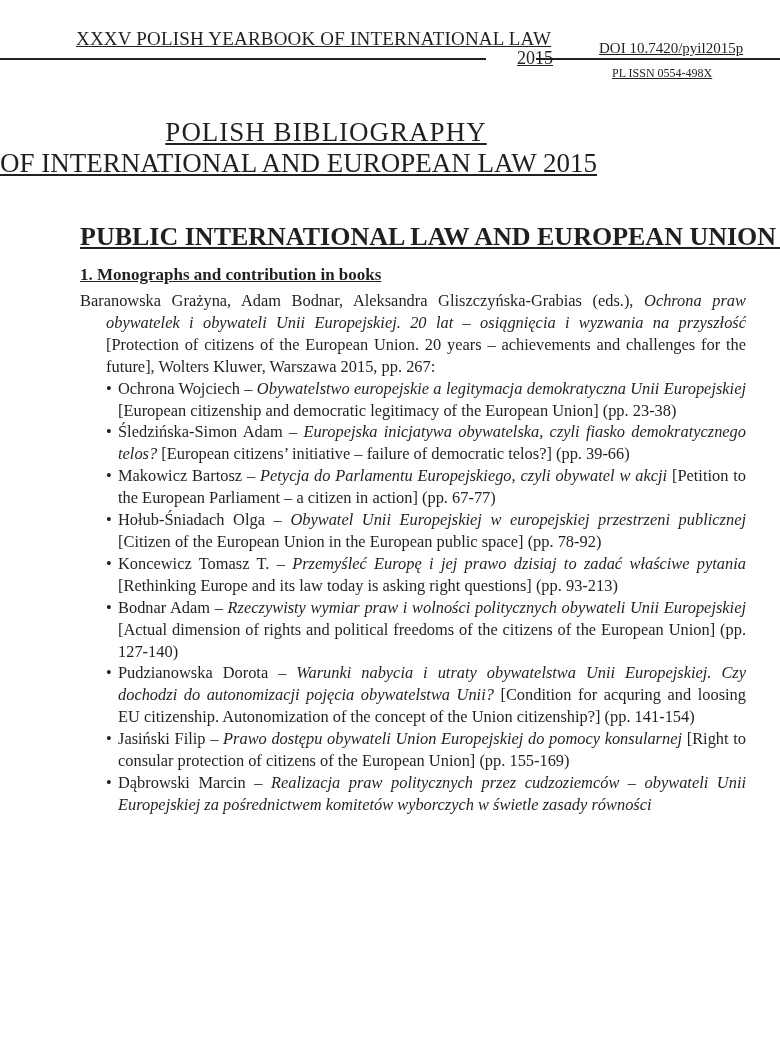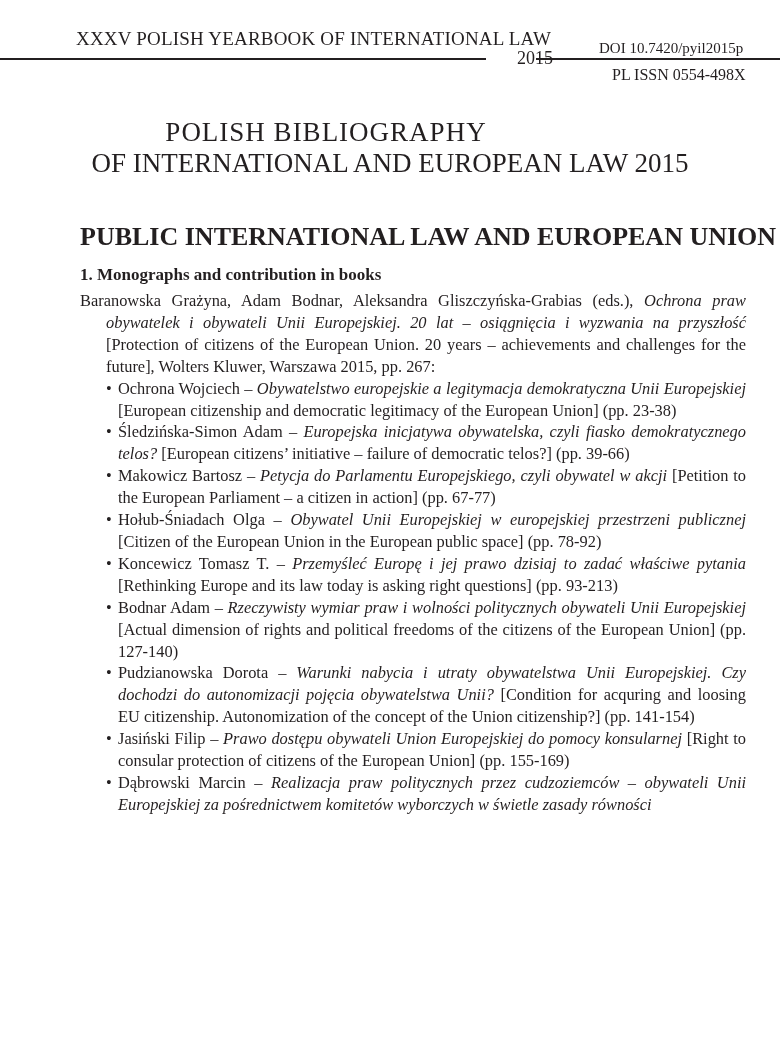--- a/index.html
+++ b/index.html
@@ -1,25 +1,25 @@
 <!DOCTYPE html>
 <html><head>
 <meta charset="utf-8">
 <style>
   html, body { margin: 0; padding: 0; background: #ffffff; }
   body { width: 780px; height: 1061px; position: relative; overflow: hidden;
          font-family: "Liberation Serif", "DejaVu Serif", serif; color: #231f20; }
-  .abs { position: absolute; white-space: nowrap; }
+  .abs { position: absolute; white-space: nowrap; text-decoration: underline; }
   .rule { position: absolute; height: 2px; background: #231f20; }
   .hdr-title { left: 76px; top: 28px; font-size: 19px; letter-spacing: 0.2px; }
   .hdr-year { left: 492px; top: 48px; font-size: 18px; margin-left: 25px; }
   .hdr-doi { left: 570px; top: 40px; font-size: 15px; margin-left: 29px; }
-  .hdr-issn { left: 612px; top: 66px; font-size: 16px; }
+  .hdr-issn { left: 612px; top: 66px; font-size: 12px; }
   .title1 { left: 0; width: 652px; text-align: center; top: 117px; font-size: 27px; letter-spacing: 1px; }
-  .title2 { left: 0; width: 780px; text-align: center; top: 148px; font-size: 27px; }
+  .title2 { left: 0; width: 780px; top: 148px; font-size: 27px; }
   .section { left: 80px; top: 222px; font-size: 26px; font-weight: bold; }
   .subsection { left: 80px; top: 265px; font-size: 17px; font-weight: bold; }
   .body { position: absolute; left: 80px; top: 290px; width: 666px; font-size: 16.4px; line-height: 21.9px; }
   .entry { margin: 0; padding-left: 26px; text-indent: -26px; text-align: justify; }
   .entry i, .item i { font-style: italic; }
   .items { margin: 0; padding: 0; list-style: none; }
   .item { position: relative; margin-left: 26px; padding-left: 12px; text-align: justify; }
   .bullet { position: absolute; left: 0; top: 0; }
 </style>
 </head>

